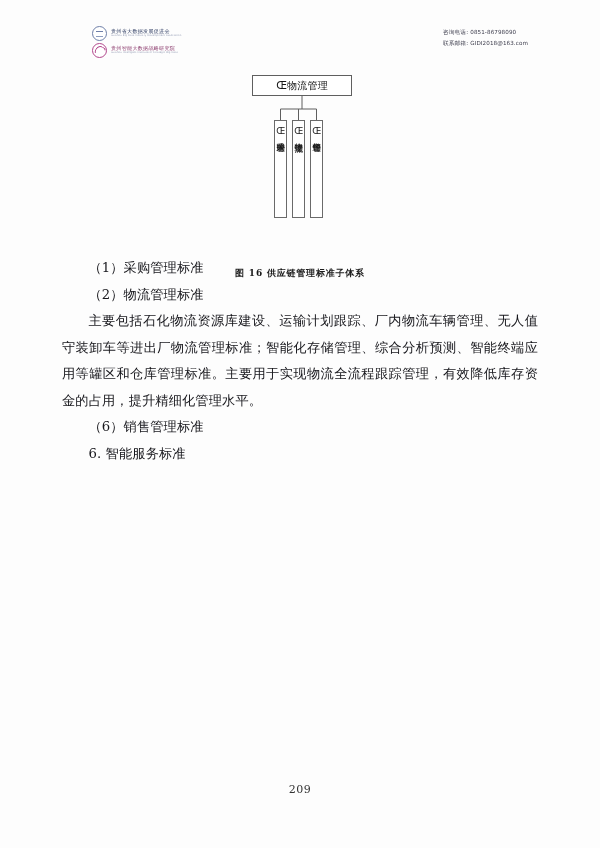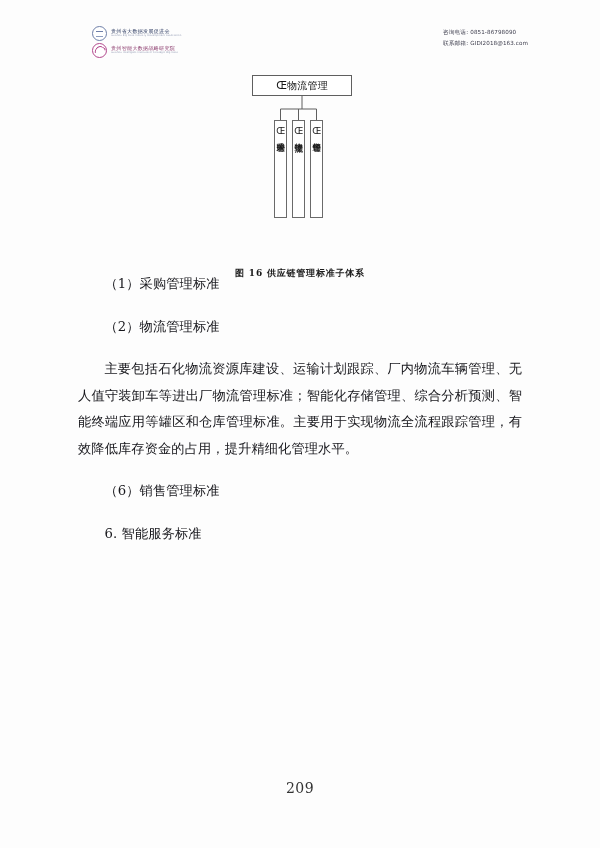--- a/index.html
+++ b/index.html
@@ -189,36 +189,36 @@
     top: 255px;
     width: 476px;
   }
   .para {
     font-size: 13.2px;
     line-height: 26.5px;
     text-align: justify;
     text-justify: inter-ideograph;
     color: #17171c;
     letter-spacing: 0.15px;
-    margin: 16px;
+    margin: 0;
     font-family: "DejaVu Serif", "Liberation Serif", serif;
   }
   .para.indent { text-indent: 26.4px; }
   .para.heading { text-indent: 26.4px; }
 
   
   .footer {
     position: absolute;
     left: 0;
     top: 778px;
     width: 600px;
     text-align: center;
   }
   .page-num {
-    font-size: 14px;
+    font-size: 11px;
     color: #333;
     font-family: "DejaVu Serif", "Liberation Serif", serif;
     letter-spacing: 0.5px;
   }
 </style>
 </head>
 <body>
 
 <div class="page">
 

